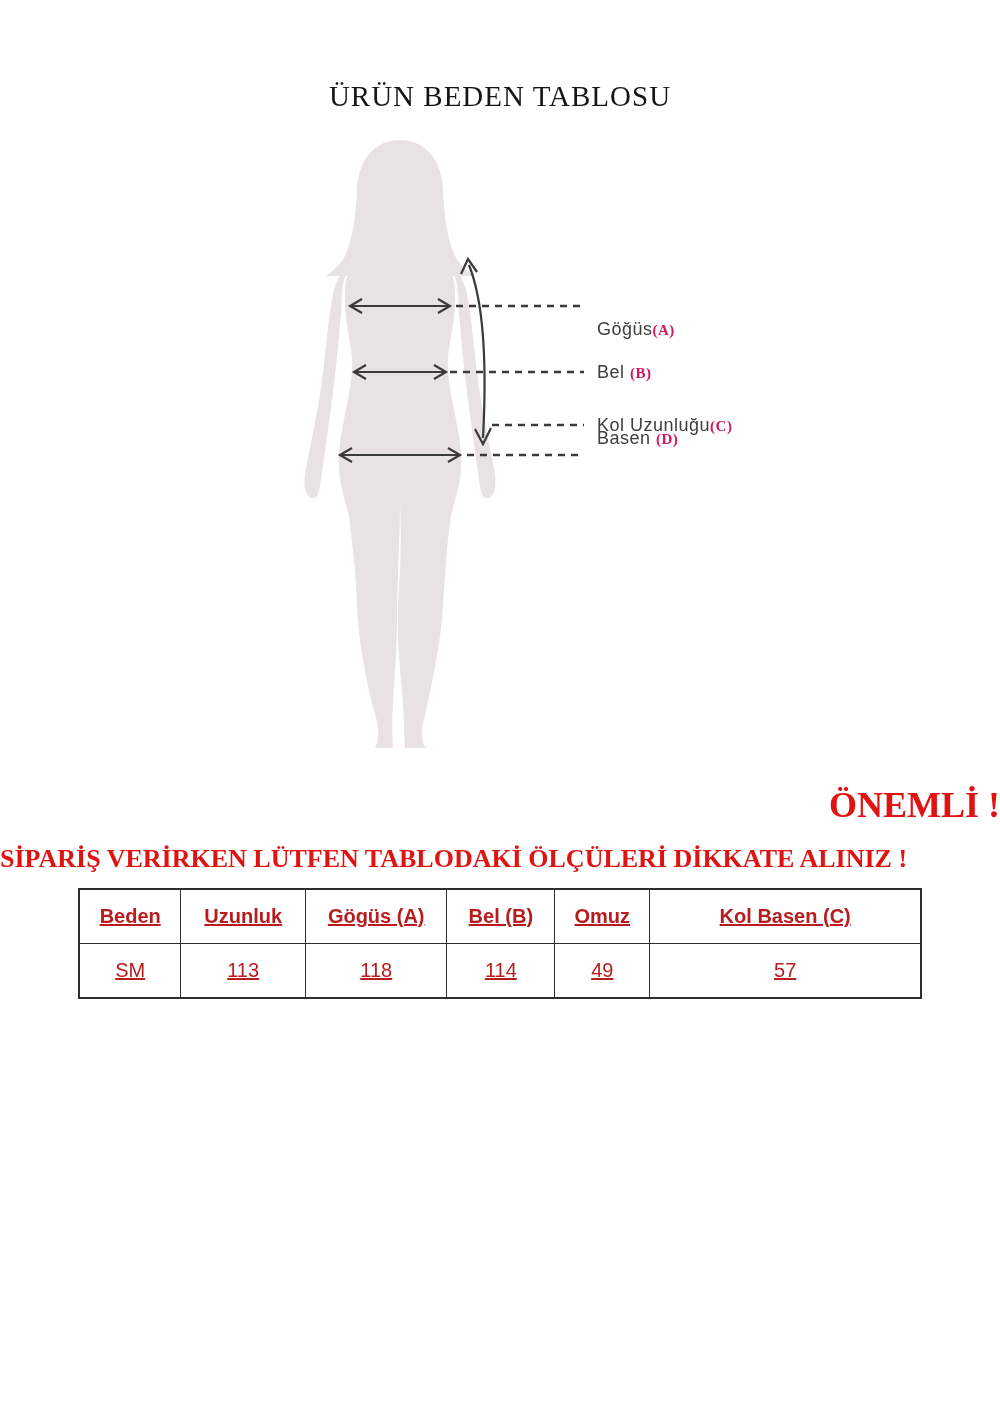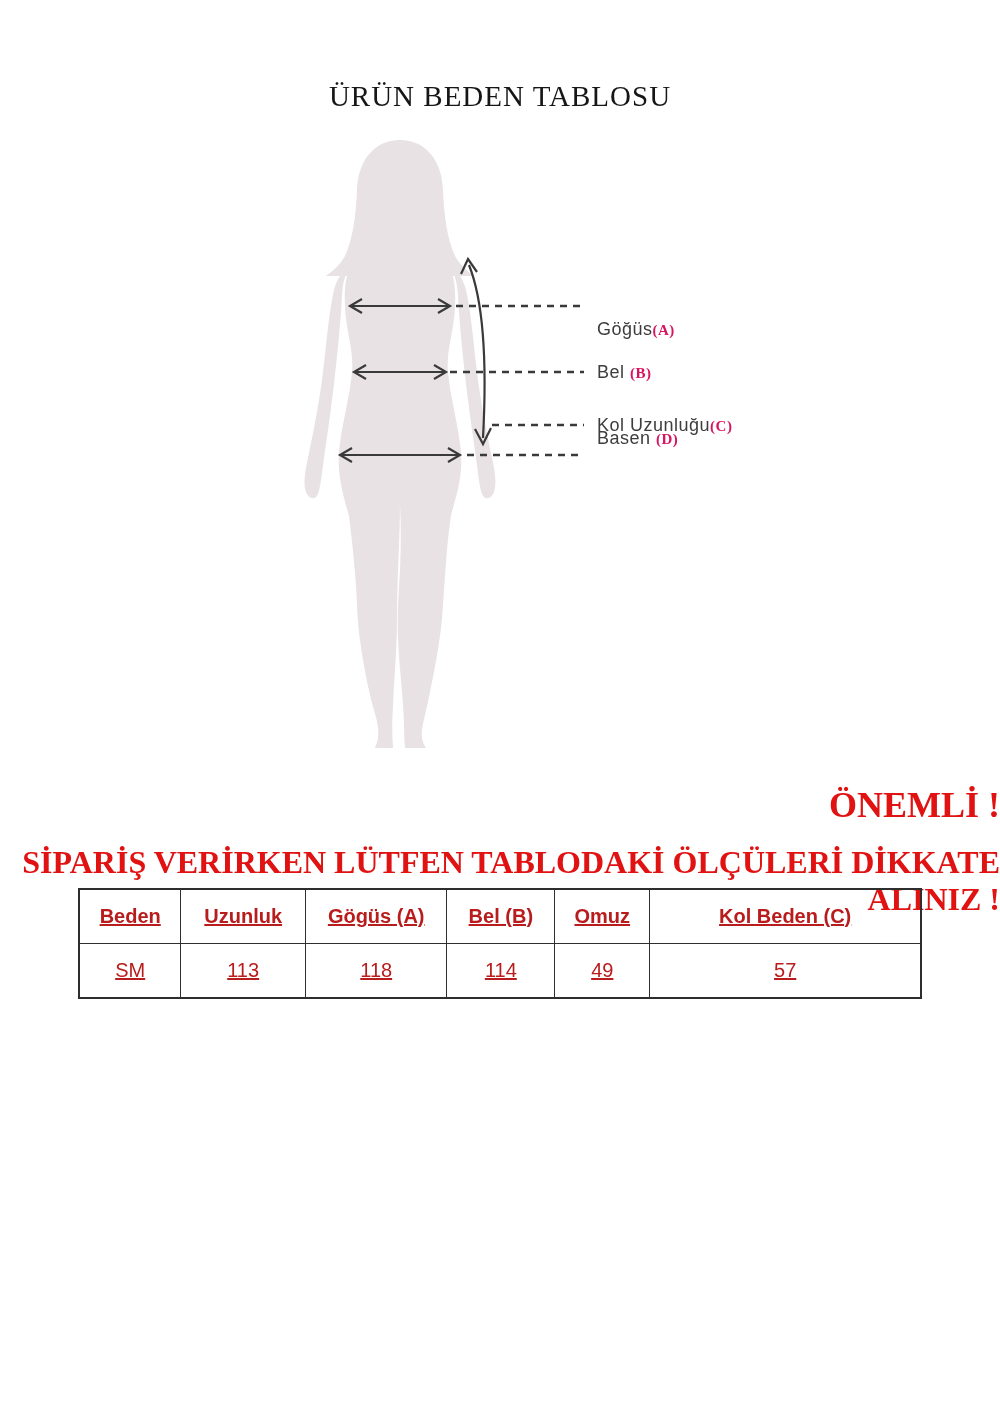--- a/index.html
+++ b/index.html
@@ -42,23 +42,23 @@
 
   .notice-heading {
     position: absolute; top: 784px; left: 0; width: 1000px;
     text-align: right;
     font-family: "Liberation Serif", serif;
     font-size: 36px; font-weight: 700;
     color: var(--accent, #e01212);
   }
   .notice-subheading {
     position: absolute; top: 844px; left: 0; width: 1000px;
-    text-align: right;
-    font-family: "Liberation Serif", serif;
-    font-size: 32px; font-weight: 700;
+    text-align: left;
+    font-family: "Liberation Serif", serif;
+    font-size: 26px; font-weight: 700;
     color: var(--accent, #e01212);
     letter-spacing: 0px;
   }
 
   .size-table-wrap { position: absolute; left: 78px; top: 888px; width: 844px; }
   table.size-table {
     width: 100%; border-collapse: collapse;
     border: 2px solid #2e2e2e;
     table-layout: fixed;
     color: #b91c1c;
@@ -199,21 +199,21 @@
           <col class="c-omuz">
           <col class="c-kolboyu">
       </colgroup>
       <thead>
         <tr>
             <th>Beden</th>
             <th>Uzunluk</th>
             <th>Gögüs (A)</th>
             <th>Bel (B)</th>
             <th>Omuz</th>
-            <th>Kol Beden (C)</th>
+            <th>Kol Basen (C)</th>
           </tr>
       </thead>
       <tbody>
           <tr>
             <td>SM</td>
             <td>113</td>
             <td>118</td>
             <td>114</td>
             <td>49</td>
             <td>57</td>

